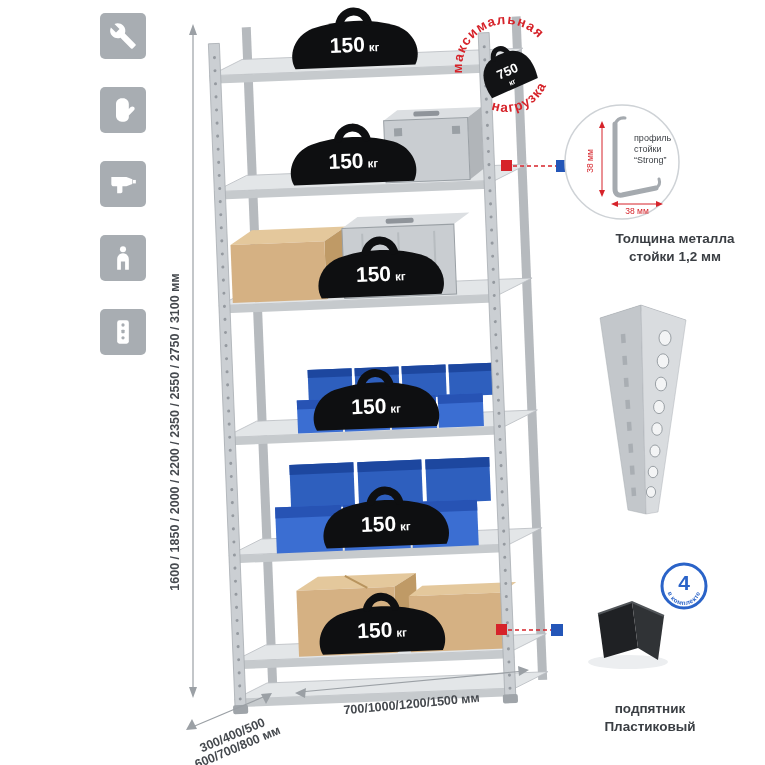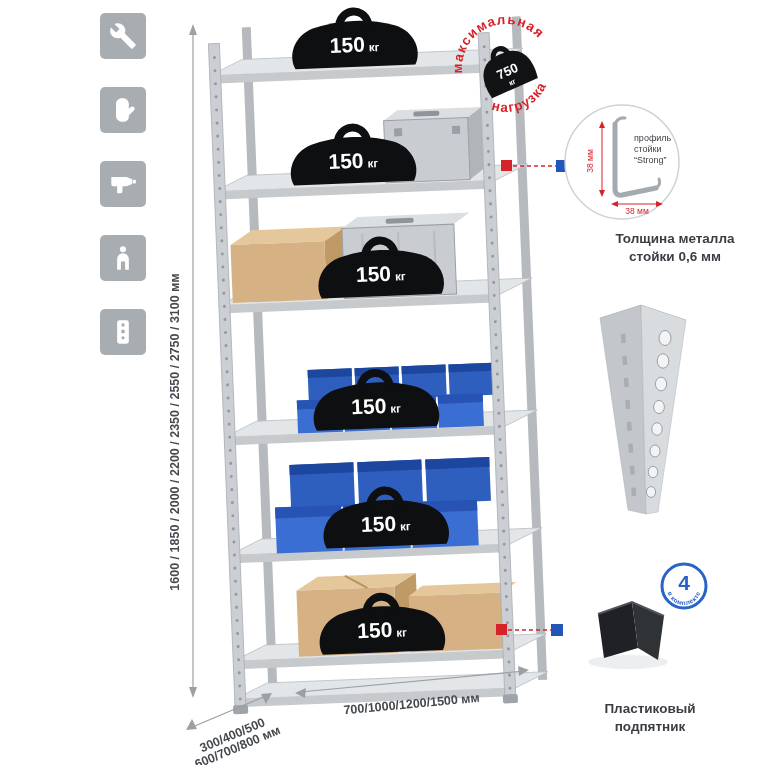--- a/index.html
+++ b/index.html
@@ -346,20 +346,20 @@
     <svg width="28" height="28" viewBox="0 0 24 24">
       <rect fill="#fff" x="7" y="2" width="10" height="20" rx="2"></rect>
       <circle fill="#a8adb2" cx="12" cy="6" r="1.4"></circle>
       <rect fill="#a8adb2" x="10.6" y="10" width="2.8" height="3" rx=".6"></rect>
       <circle fill="#a8adb2" cx="12" cy="17" r="1.4"></circle>
     </svg>
   </div>
 
   <div class="caption" style="left:590px; top:230px;">
     <span>Толщина металла</span>
-    <span>стойки 0,6 мм</span>
+    <span>стойки 1,2 мм</span>
   </div>
   <div class="caption" style="left:565px; top:700px;">
+    <span>подпятник</span>
     <span>Пластиковый</span>
-    <span>подпятник</span>
   </div>
 
 </div>
 
 </body></html>

